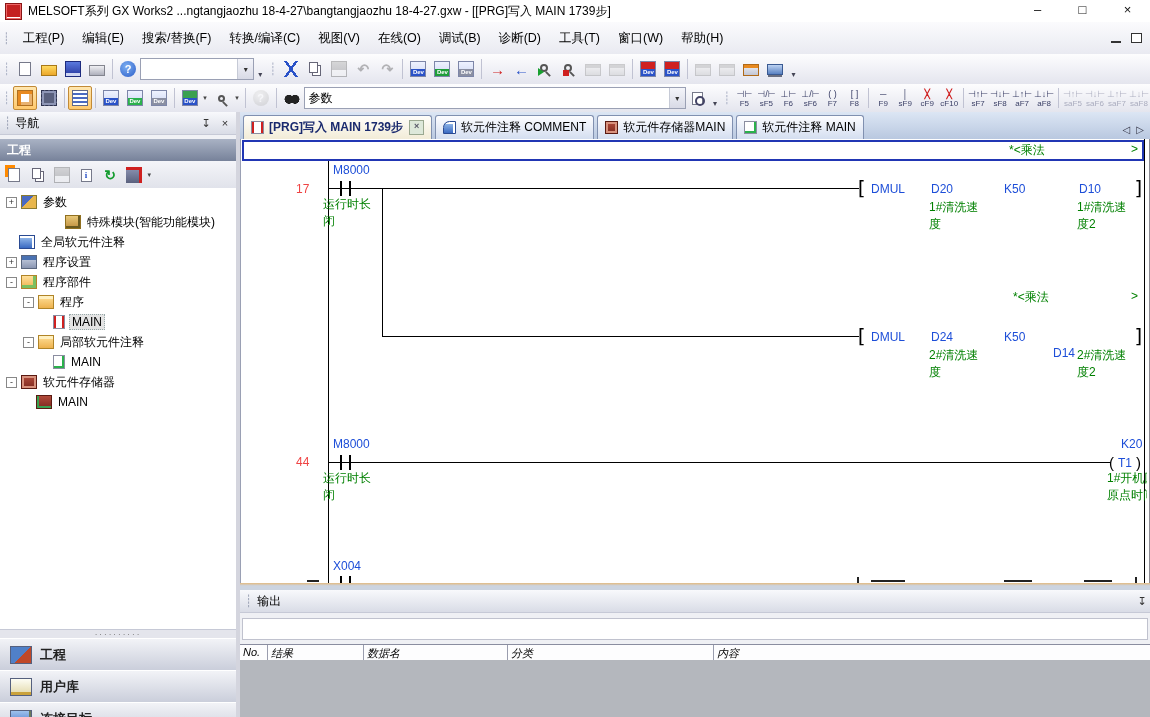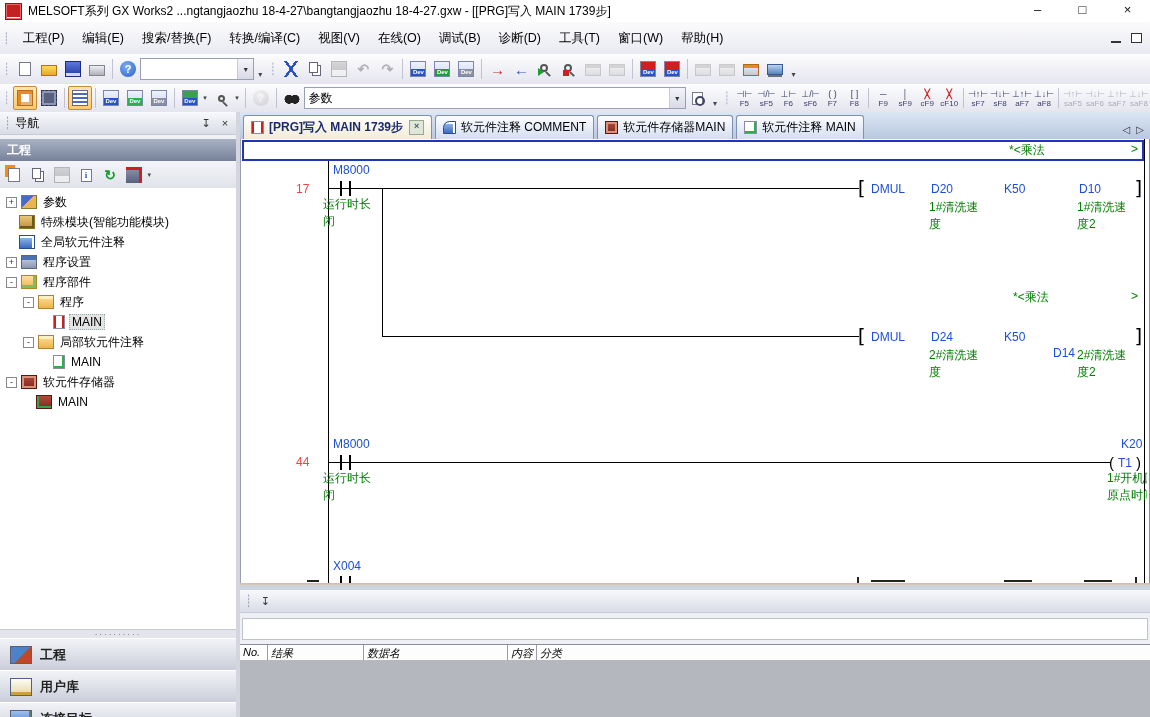--- a/index.html
+++ b/index.html
@@ -495,21 +495,21 @@
       </span>
     </div>
   <div id="navtree">
 
       <div class="trow" style="padding-left: 6px;">
         <span class="texp">+</span>
         <span class="tic tic-parameter"></span>
         <span class="tlabel">参数</span>
       </div>
 
-      <div class="trow" style="padding-left: 6px;">
+      <div class="trow" style="padding-left: 6px; margin-left: 46px;">
         <span class="texp"></span>
         <span class="tic tic-module"></span>
         <span class="tlabel">特殊模块(智能功能模块)</span>
       </div>
 
       <div class="trow" style="padding-left: 6px;">
         <span class="texp"></span>
         <span class="tic tic-comment"></span>
         <span class="tlabel">全局软元件注释</span>
       </div>
@@ -678,25 +678,26 @@
   <div class="abs clipmark" style="left:843px;top:441px;width:28px;"></div>
   <div class="abs" style="left:894px;top:438px;width:2px;height:6px;background:#222;"></div>
   <div class="abs clipmark" style="left:66px;top:441px;width:12px;"></div>
 </div>
 
 <div id="ladder-edge"></div>
 
 <div id="output">
   <div id="outhead">
     <span class="grip">┊</span>
+    <span class="cap">输出</span>
     <span class="outpin">↧</span>
   </div>
   <div id="outempty"></div>
   <div id="outtable">
 
   <div class="ocol" style="width: 28px;">No.</div>
       <div class="ocol" style="width: 96px;">结果</div>
       <div class="ocol" style="width: 144px;">数据名</div>
+      <div class="ocol" style="width: 206px;">分类</div>
       <div class="ocol">内容</div>
-      <div class="ocol" style="width: 206px;">分类</div>
     </div>
   <div id="outbody"></div>
 </div>
 
 </body></html>

